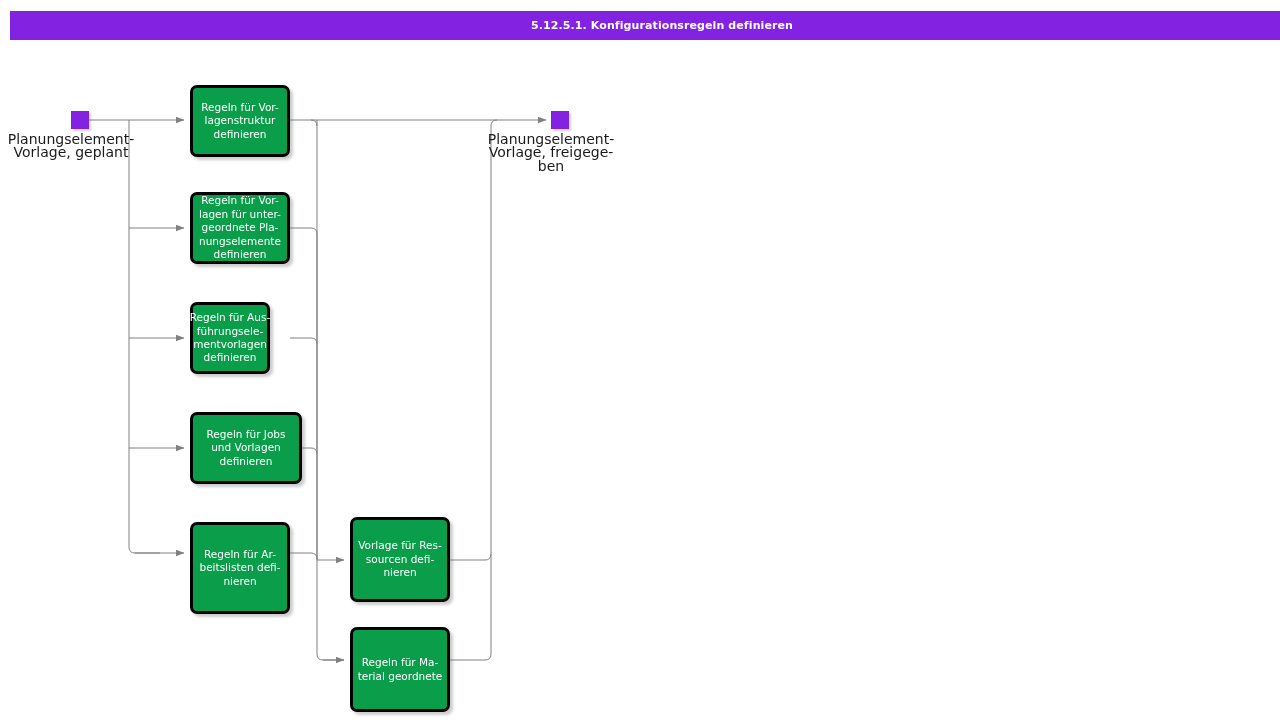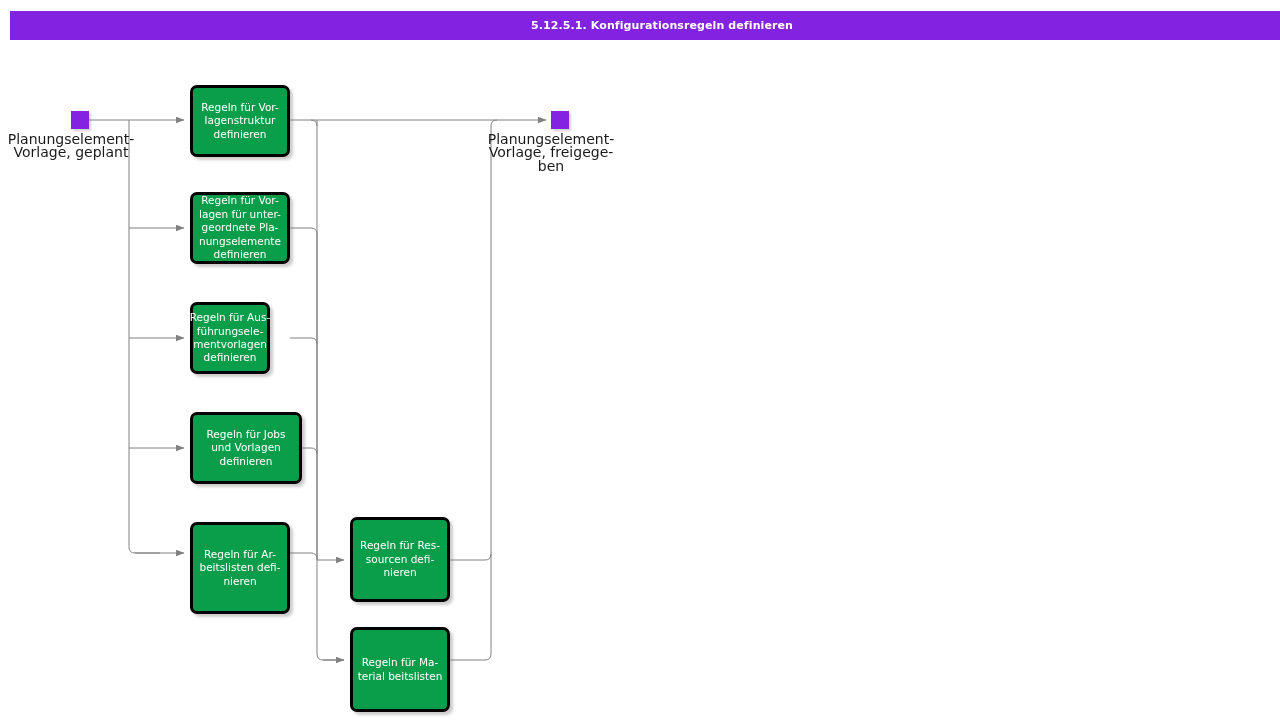--- a/index.html
+++ b/index.html
@@ -192,21 +192,21 @@
 definieren</span>
 </div>
 
 <div id="box-arbeitslisten" class="process-box">
   <span class="box-label">Regeln für Ar-
 beitslisten defi-
 nieren</span>
 </div>
 
 <div id="box-ressourcen" class="process-box">
-  <span class="box-label">Regeln für Res-
+  <span class="box-label">Vorlage für Res-
 sourcen defi-
 nieren</span>
 </div>
 
 <div id="box-material" class="process-box">
   <span class="box-label">Regeln für Ma-
-terial beitslisten</span>
+terial geordnete</span>
 </div>
 
 </body></html>

